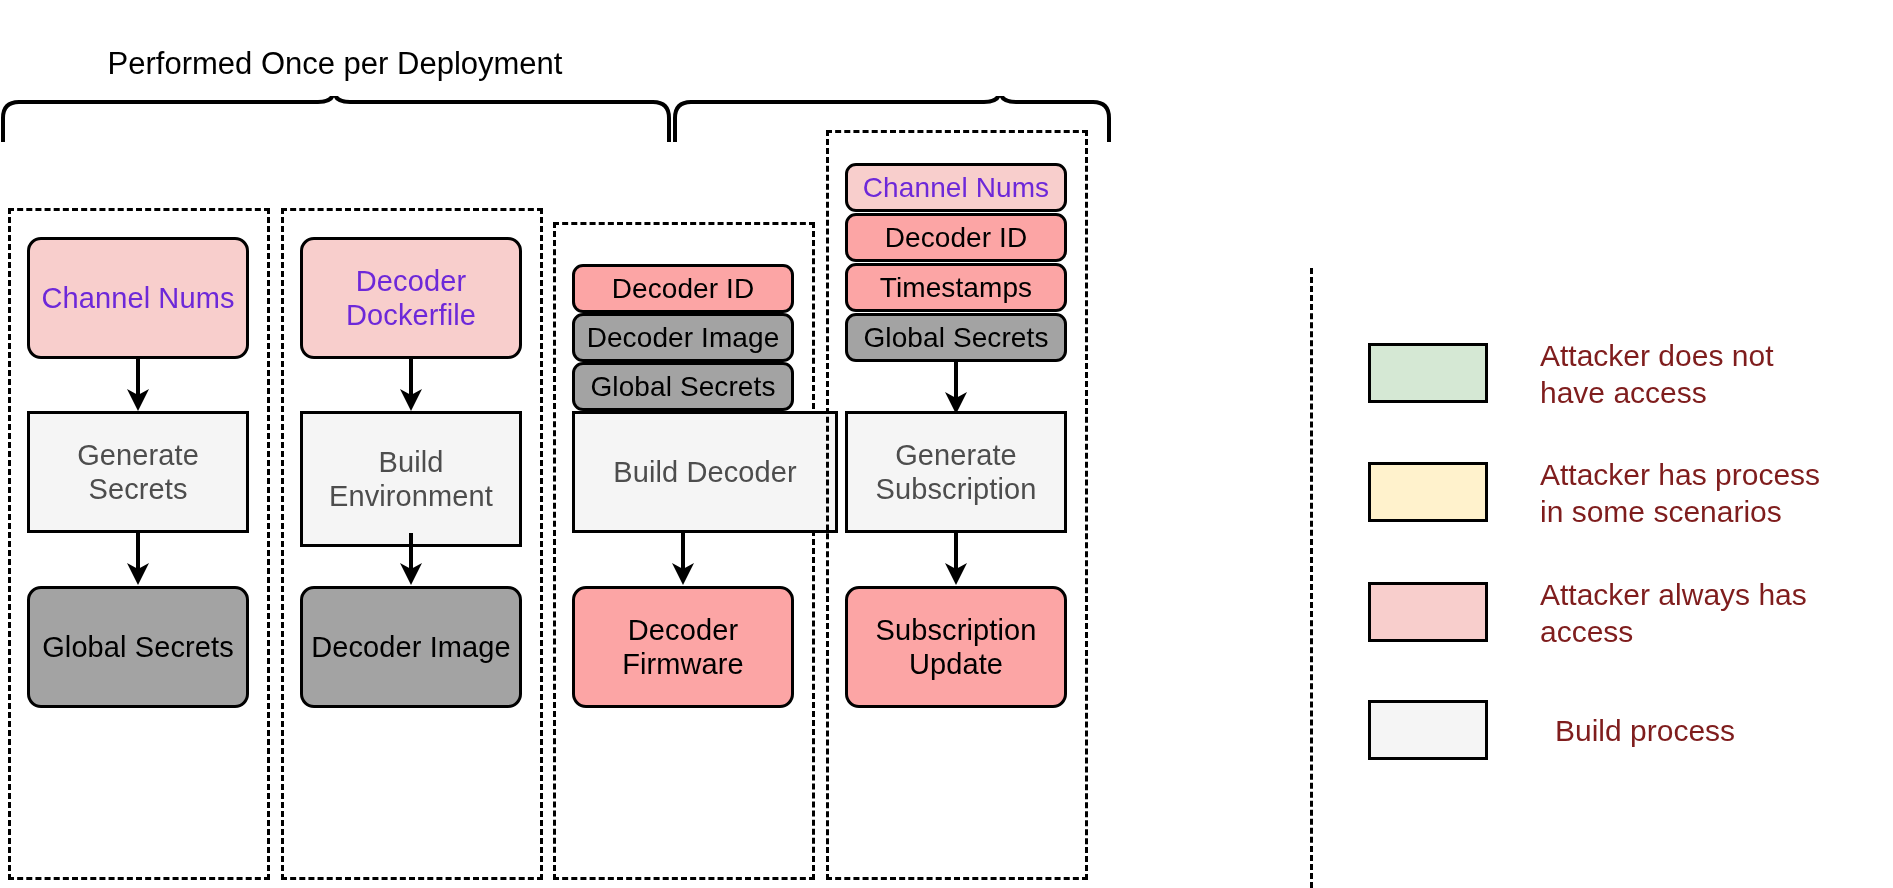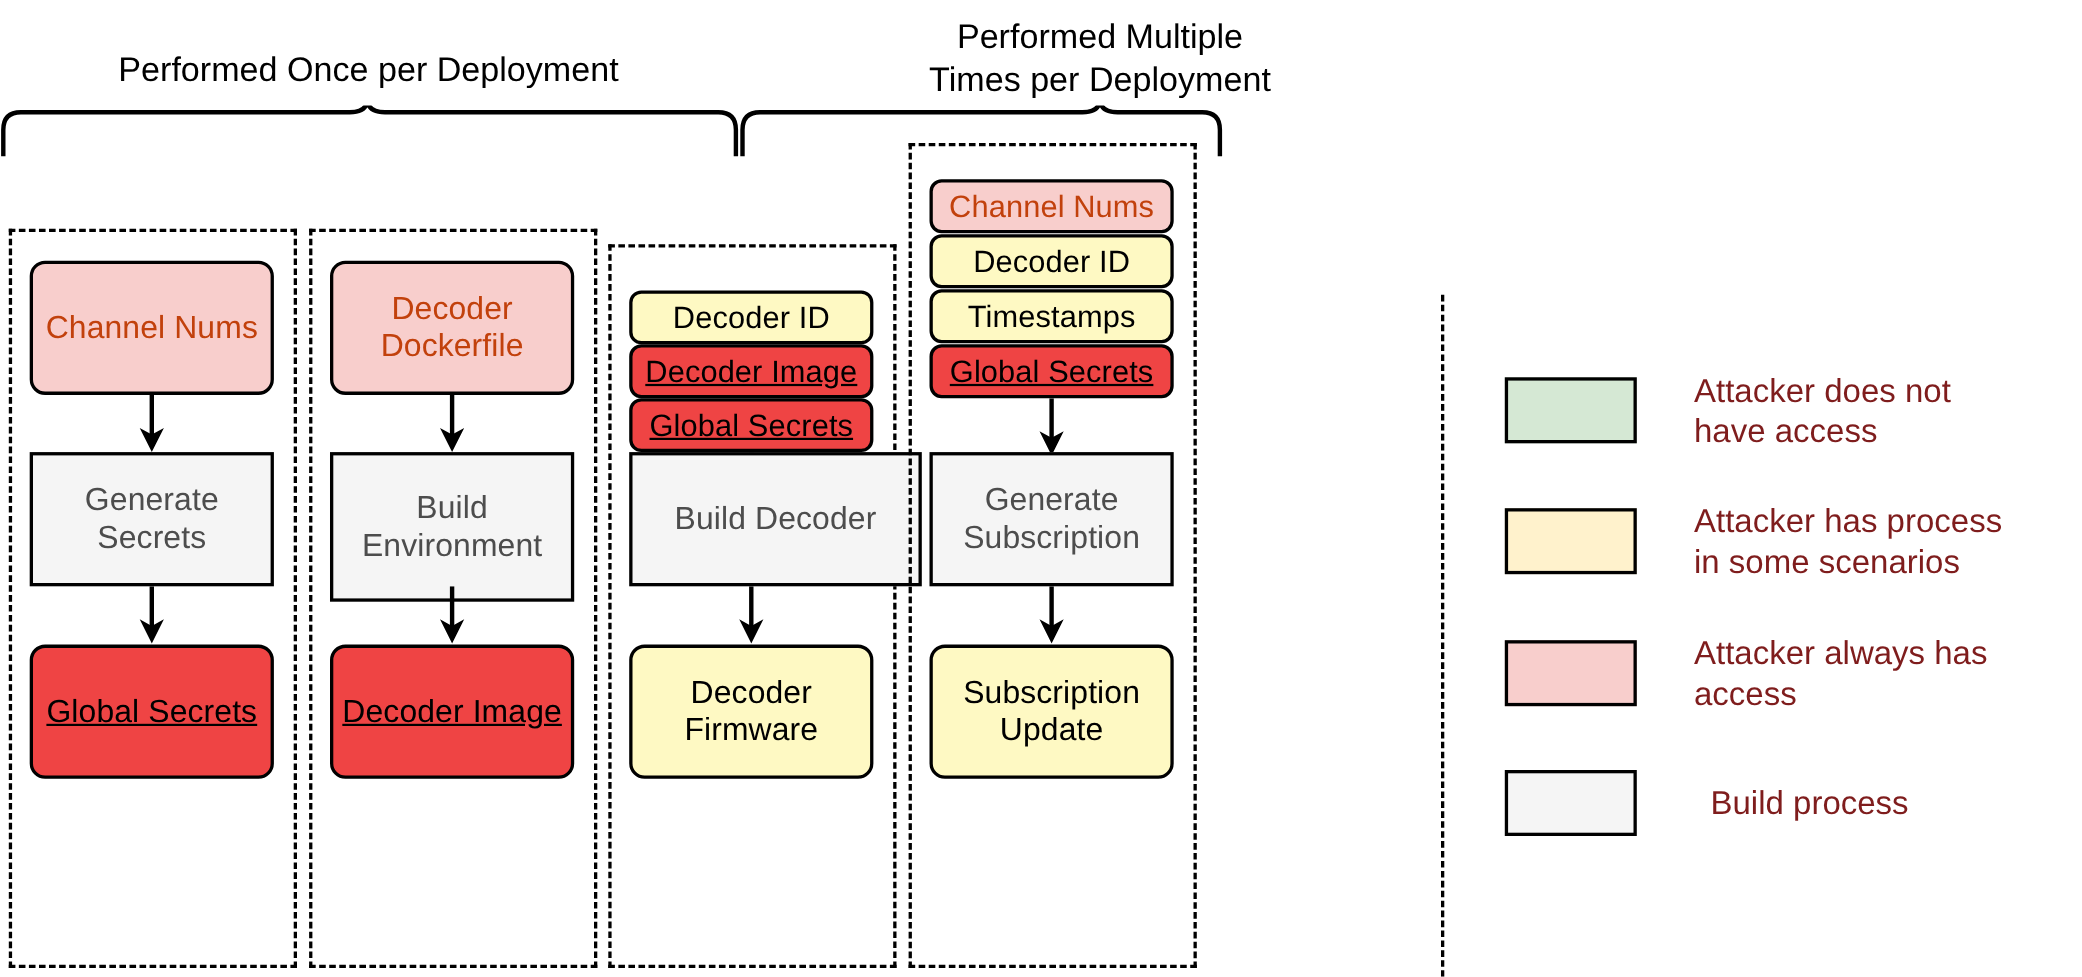--- a/index.html
+++ b/index.html
@@ -41,23 +41,23 @@
     align-items:center;
     justify-content:center;
     text-align:center;
     font-size:29px;
     line-height:34px;
     white-space:pre-line;
     letter-spacing:0.1px;
   }
   .node.round{border-radius:14px;}
   .node.square{border-radius:0;}
-  .fill-pink{background:#f8cecc;color:#c2410c;}
-  .fill-green{background:#ef4444;color:#000000;text-decoration:underline;}
-  .fill-yellow{background:#fef9c3;color:#000000;}
+  .fill-pink{background:#f8cecc;color:#6d28d9;}
+  .fill-green{background:#a3a3a3;color:#000000;}
+  .fill-yellow{background:#fca5a5;color:#000000;}
   .fill-gray{background:#f5f5f5;color:#4d4d4d;}
 
   .node.stacked{border-radius:11px;font-size:28px;line-height:30px;}
 
   
   .arrow{position:absolute;}
 
   
   .legend-divider{
     position:absolute;
@@ -80,22 +80,20 @@
 <body>
 
 <div class="stage">
 
   <div class="brace-label" style="left:30px;top:44px;width:610px;">Performed Once per Deployment</div>
 
   <svg class="brace-svg" style="left:0px;top:96px;" width="672" height="48" viewBox="0 0 672 48">
     <path d="M3,46 L3,22 Q3,6 19,6 L318,6 Q334,6 334,-6 Q334,6 350,6 L653,6 Q669,6 669,22 L669,46" fill="none" stroke="#000000" stroke-width="4"></path>
   </svg>
 
-  <div class="brace-label" style="left:700px;top:14px;width:600px;">Performed Multiple
-Times per Deployment</div>
 
   <svg class="brace-svg" style="left:672px;top:96px;" width="440" height="48" viewBox="0 0 440 48">
     <path d="M3,46 L3,22 Q3,6 19,6 L312,6 Q328,6 328,-6 Q328,6 344,6 L421,6 Q437,6 437,22 L437,46" fill="none" stroke="#000000" stroke-width="4"></path>
   </svg>
 
   <div class="group-box" style="left:8px;top:208px;width:262px;height:672px;"></div>
 
   <div class="node round fill-pink" style="left:27px;top:237px;width:222px;height:122px;">Channel Nums</div>
 
   <svg class="arrow" style="left:122px;top:359px;" width="32" height="54" viewBox="0 0 32 54">

